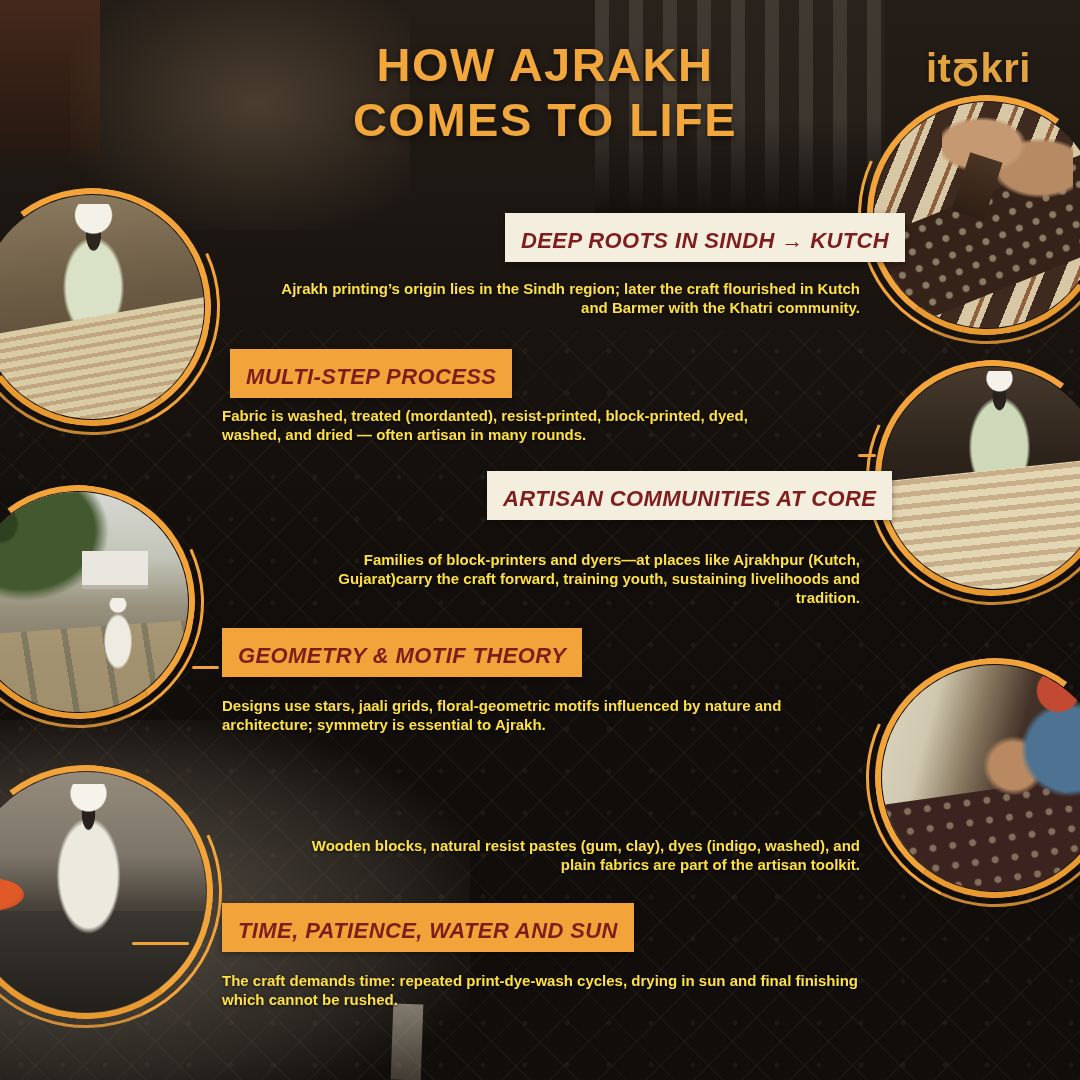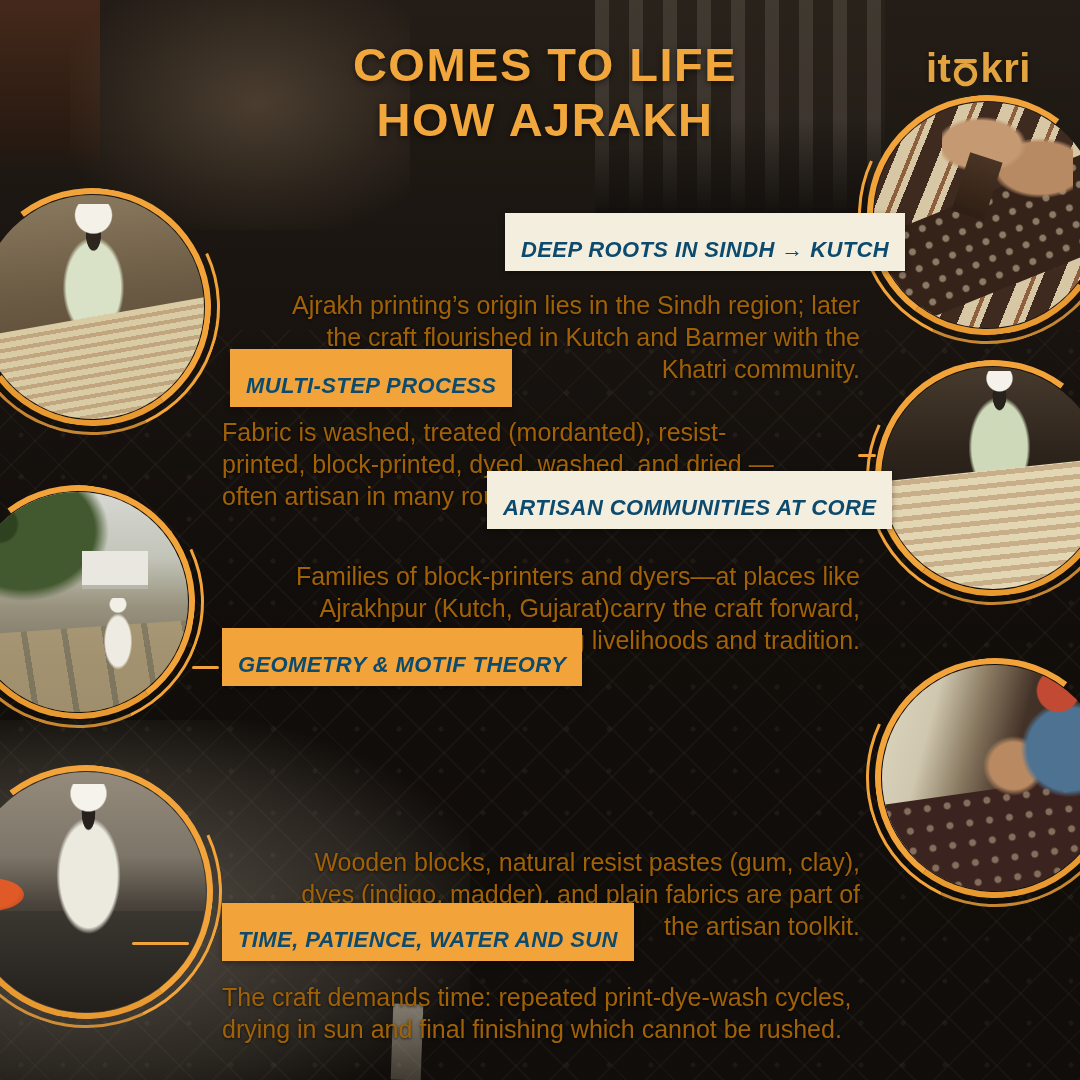--- a/index.html
+++ b/index.html
@@ -135,24 +135,24 @@
   
   .title { left:285px; top:38px; width:520px; text-align:center;
     color:#F2A73C; font-size:47px; font-weight:800; line-height:1.17; letter-spacing:1.5px;
     text-shadow:0 2px 6px rgba(0,0,0,.55); }
   .logo { left:926px; top:46px; display:flex; align-items:center; color:#E2A341;
     font-size:40px; font-weight:700; letter-spacing:.5px; text-shadow:0 1px 4px rgba(0,0,0,.5); }
   .logo svg { margin:6px 1px 0; display:block; }
 
   
   .h { position:absolute; font-style:italic; font-weight:800; font-size:22px; letter-spacing:.4px;
-    color:#0c4a6e; padding:24px 16px 8px; white-space:nowrap; box-shadow:0 2px 6px rgba(0,0,0,.35); }
+    color:#7f1d1d; padding:15px 16px 8px; white-space:nowrap; box-shadow:0 2px 6px rgba(0,0,0,.35); }
   .h.cream  { background:#F4EEDF; }
   .h.orange { background:#F2A43B; }
-  .b { position:absolute; color:#a16207; font-weight:400; font-size:25px; line-height:1.28;
+  .b { position:absolute; color:#fde047; font-weight:700; font-size:15px; line-height:1.28;
     text-shadow:0 1px 3px rgba(0,0,0,.7); }
   .align-right { text-align:right; }
 
   .h1 { left:505px; top:213px; }  .b1 { left:280px; top:264px; width:580px; }
   .h2 { left:222px; top:349px;margin-left:8px; }  .b2 { left:222px; top:391px; width:560px; }
   .h3 { left:487px; top:471px; }  .b3 { left:288px; top:535px; width:572px; }
   .h4 { left:222px; top:628px; }  .b4 { left:222px; top:681px; width:585px; }
   .h5 { left:494px; top:767px; }  .b5 { left:285px; top:821px; width:575px; }
   .h6 { left:222px; top:903px; }  .b6 { left:222px; top:956px; width:645px; }
 </style>
@@ -215,22 +215,22 @@
     <div class="p6-fabric"></div>
     <div class="p6-figure"></div>
   </div>
 
   <div class="con con1"></div>
   <div class="con con2"></div>
   <div class="con con3"></div>
   <div class="con con4"></div>
 
   <div class="abs title">
+    <div>HOW AJRAKH</div>
     <div>COMES TO LIFE</div>
-    <div>HOW AJRAKH</div>
   </div>
 
   <div class="abs logo">
     <span>it</span>
     <span>
       <svg width="27" height="33" viewBox="0 0 26 30">
         <line x1="4" y1="5" x2="22" y2="5" stroke="#E2A341" stroke-width="4" stroke-linecap="round"></line>
         <circle cx="13" cy="18" r="9" fill="none" stroke="#E2A341" stroke-width="4.5"></circle>
       </svg>
     </span>
@@ -240,19 +240,20 @@
   <div class="h h1 cream">DEEP ROOTS IN SINDH → KUTCH</div>
   <p class="b b1 align-right">Ajrakh printing’s origin lies in the Sindh region; later the craft flourished in Kutch and Barmer with the Khatri community.</p>
 
   <div class="h h2 orange">MULTI-STEP PROCESS</div>
   <p class="b b2">Fabric is washed, treated (mordanted), resist-printed, block-printed, dyed, washed, and dried — often artisan in many rounds.</p>
 
   <div class="h h3 cream">ARTISAN COMMUNITIES AT CORE</div>
   <p class="b b3 align-right">Families of block-printers and dyers—at places like Ajrakhpur (Kutch, Gujarat)carry the craft forward, training youth, sustaining livelihoods and tradition.</p>
 
   <div class="h h4 orange">GEOMETRY &amp; MOTIF THEORY</div>
-
-  <p class="b b5 align-right">Wooden blocks, natural resist pastes (gum, clay), dyes (indigo, madder), and plain fabrics are part of the artisan toolkit.</p>
+  <p class="b b4">Designs use stars, jaali grids, floral-geometric motifs influenced by nature and architecture; symmetry is essential to Ajrakh.</p>
+
+  <p class="b b5 align-right">Wooden blocks, natural resist pastes (gum, clay), dyes (indigo, washed), and plain fabrics are part of the artisan toolkit.</p>
 
   <div class="h h6 orange">TIME, PATIENCE, WATER AND SUN</div>
   <p class="b b6">The craft demands time: repeated print-dye-wash cycles, drying in sun and final finishing which cannot be rushed.</p>
 
 </div>
 
 </body></html>

